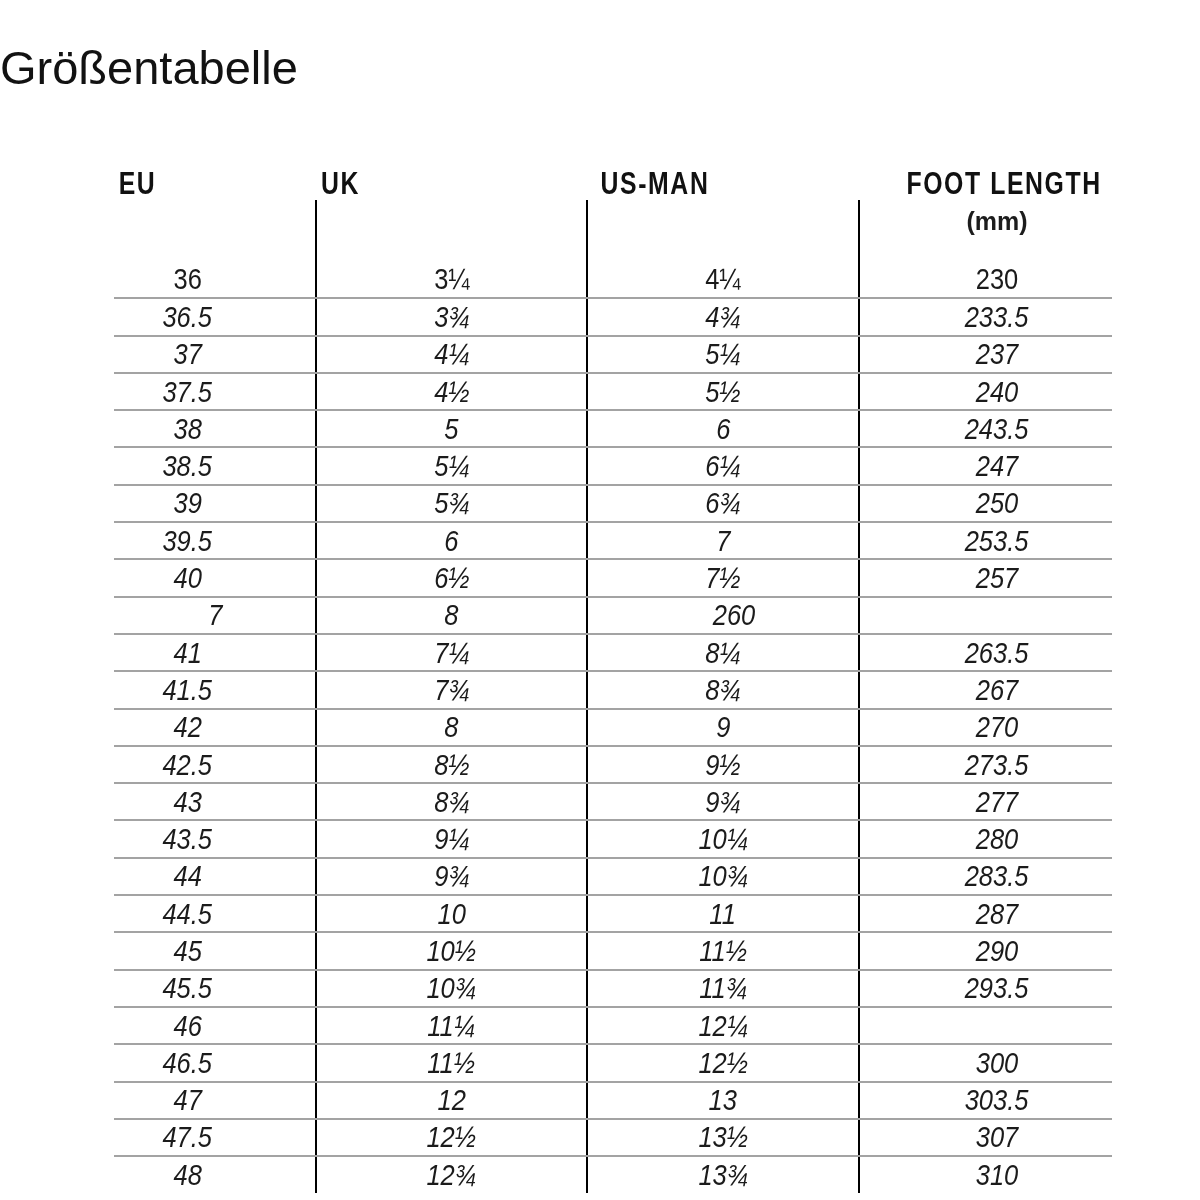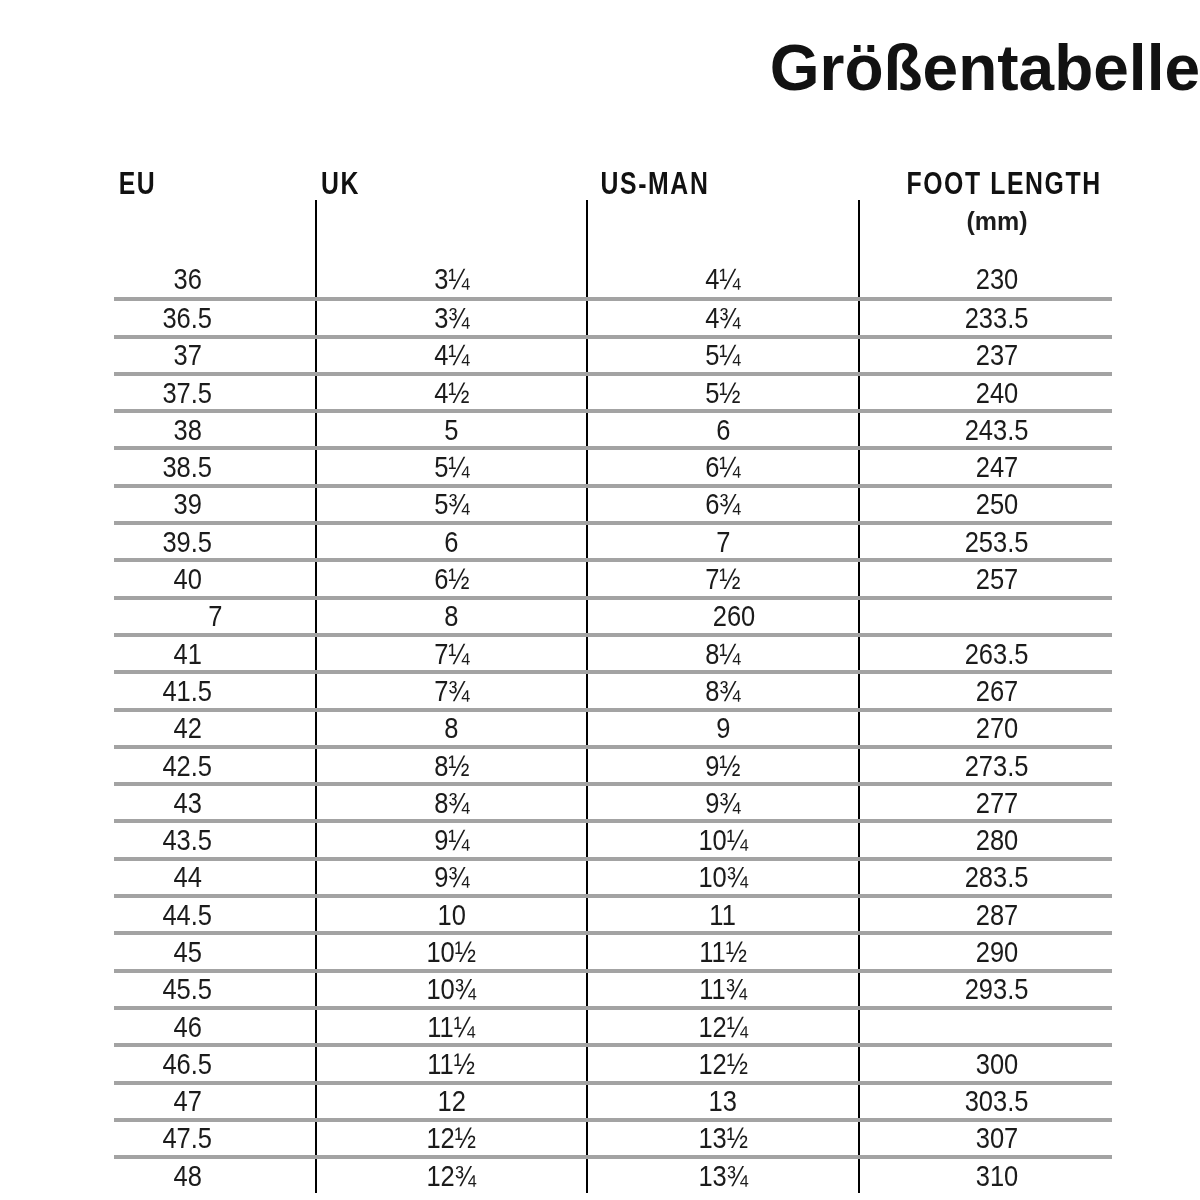--- a/index.html
+++ b/index.html
@@ -7,23 +7,23 @@
     width: 1200px; height: 1200px;
     background: #ffffff;
     font-family: "Liberation Sans", "DejaVu Sans", sans-serif;
     color: #161616;
     position: relative;
     overflow: hidden;
   }
   .title {
     position: absolute;
     top: 46px; left: 0; width: 100%;
-    text-align: right;
-    font-size: 64px;
-    font-weight: 700;
+    text-align: left;
+    font-size: 47px;
+    font-weight: 400;
     line-height: 44px;
     color: #121212;
   }
   .table-wrap {
     position: absolute;
     left: 114px; top: 160px;
     width: 998px; height: 1036px;
   }
   .grid-cols {
     display: grid;
@@ -57,21 +57,21 @@
   .vline.v3 { left: 744px; }
   
   .rows { position: absolute; top: 100px; left: 0; width: 100%; }
   .row {
     display: grid;
     grid-template-columns: 202px 271px 272px 253px;
     height: 37.3px;
     align-items: center;
     box-sizing: border-box;
   }
-  .row + .row { border-top: 4px solid #a3a3a3; }
+  .row + .row { border-top: 2px solid #a3a3a3; font-style: italic; }
   .cell {
     display: flex; justify-content: center; align-items: center;
     font-size: 30px; line-height: 30px; font-weight: 400; color: #1b1b1b;
     height: 100%;
   }
   .cell .cond { transform: scaleX(0.85); white-space: nowrap; display: inline-block; }
 </style>
 </head>
 <body>
 

